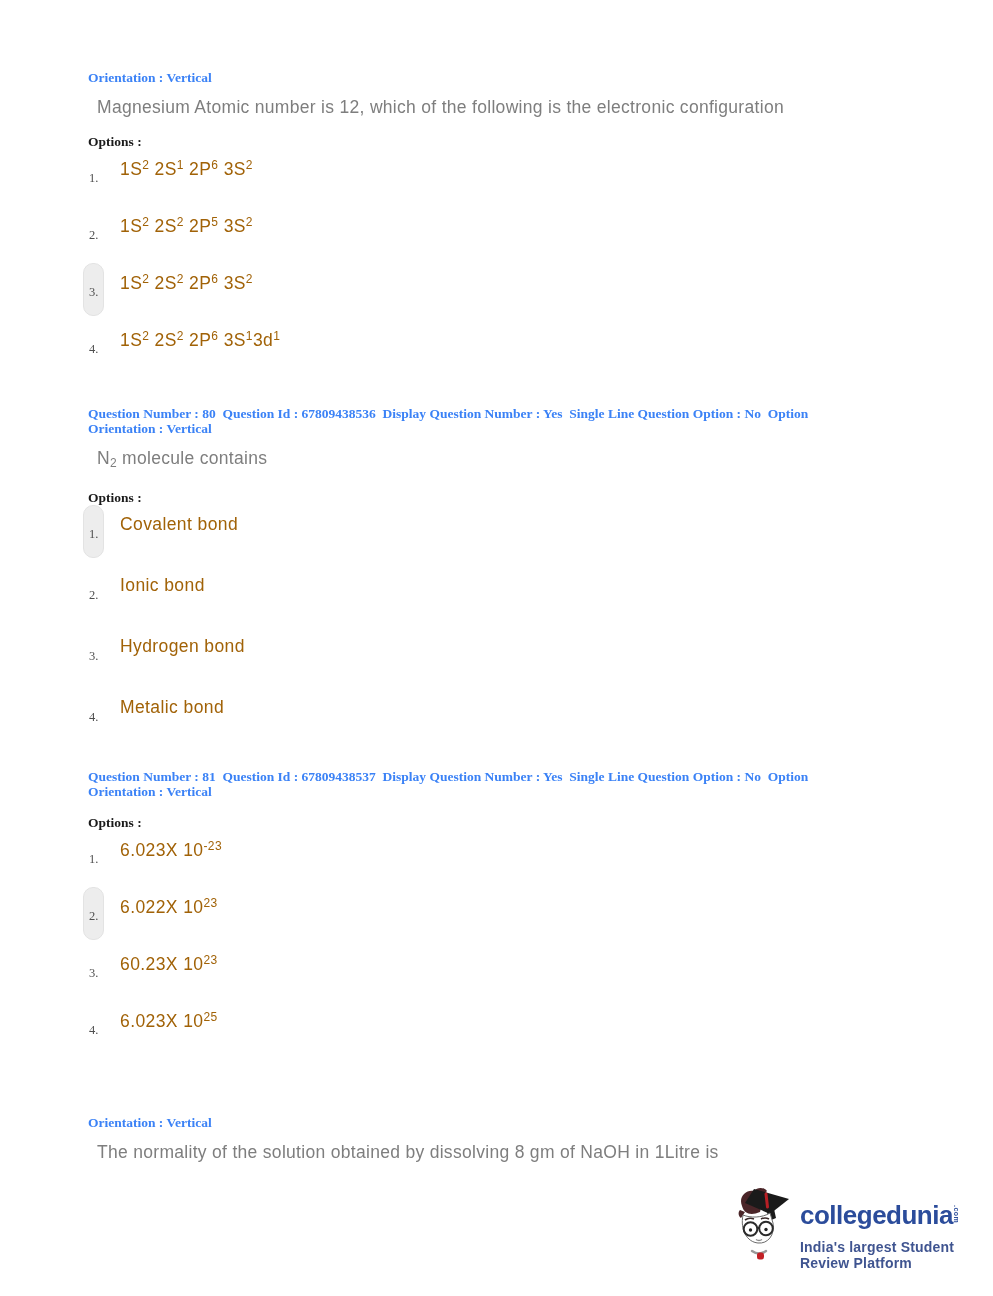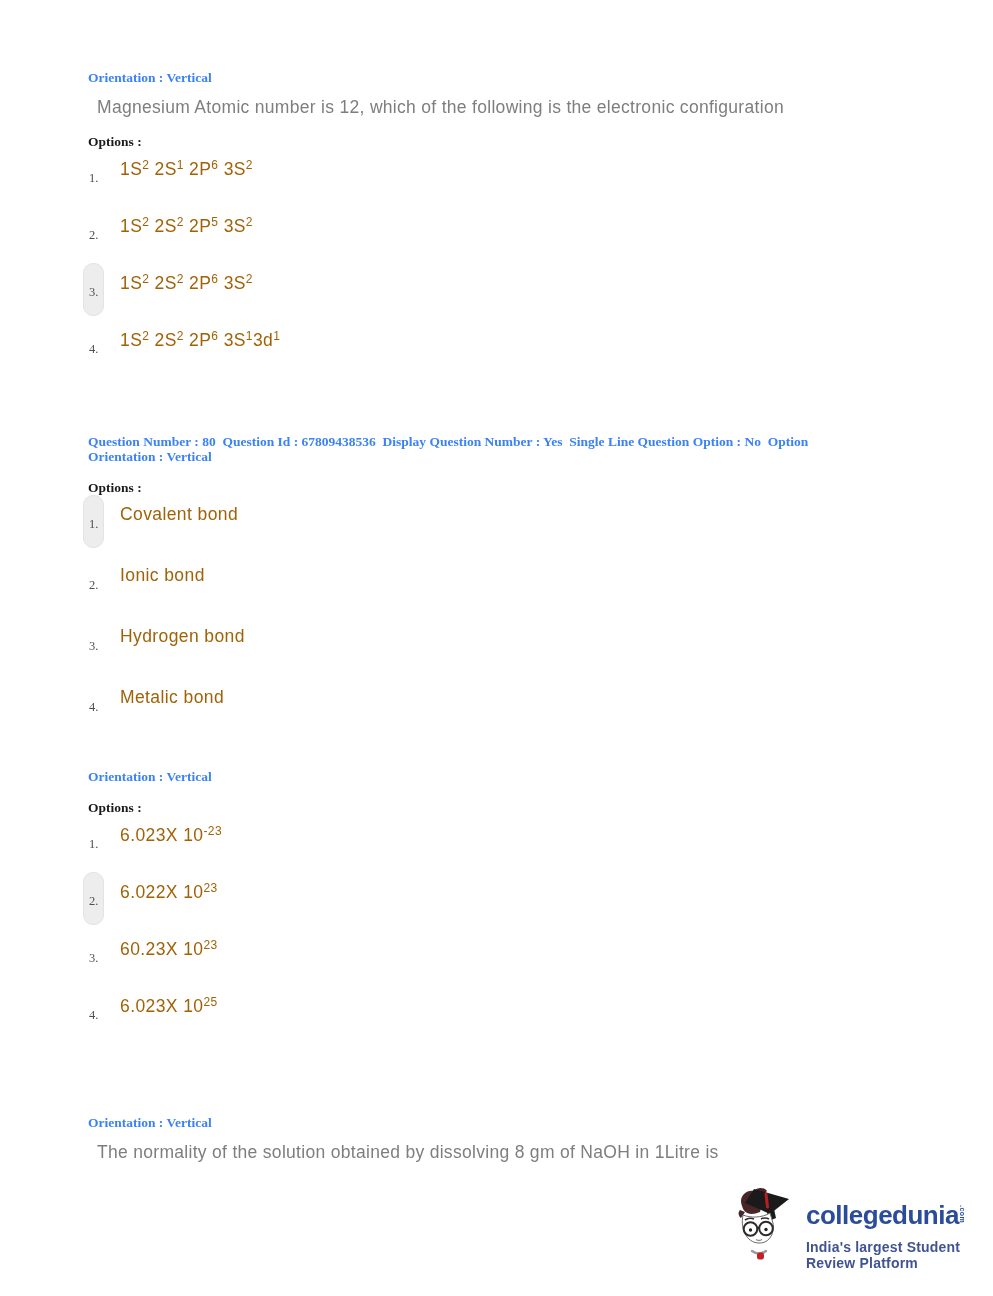--- a/index.html
+++ b/index.html
@@ -7,21 +7,21 @@
   body {
     background:#ffffff;
     font-family:"Liberation Sans", sans-serif;
     position:relative;
     overflow:hidden;
   }
   .page { position:absolute; inset:0; background:#fff; }
 
   .question { position:absolute; left:88px; width:800px; }
   .q1 { top:70px; }
-  .q2 { top:406px;margin-top:28px; }
+  .q2 { top:406px; }
   .q3 { top:769px; }
   .q4 { top:1115px; }
 
   .qheader {
     font-family:"Liberation Serif", serif;
     font-weight:bold;
     font-size:13.5px;
     line-height:15px;
     color:#3b82f6;
     white-space:pre-wrap;
@@ -72,21 +72,21 @@
   }
   .opt .otext sup { font-size:12px; vertical-align:6px; }
 
   
   .logo {
     position:absolute;
     left:733px; top:1186px;
     width:240px; height:76px;
     display:flex;
     align-items:flex-start;
-    gap:15px;
+    gap:9px;
   }
   .logo svg { flex:0 0 auto; }
   .logo-textcol { padding-top:16px; }
   .brand-row { display:flex; align-items:flex-start; }
   .brand {
     font-size:26px;
     font-weight:bold;
     letter-spacing:-0.5px;
     color:#2b4c9b;
     line-height:26px;
@@ -136,20 +136,21 @@
 
         <span class="num">4.</span>
         <span class="otext">1S<sup>2</sup> 2S<sup>2</sup> 2P<sup>6</sup> 3S<sup>1</sup>3d<sup>1</sup></span>
       </div>
     </div>
   </section>
 
   <section class="question q2">
     <div class="qheader">Question Number : 80  Question Id : 67809438536  Display Question Number : Yes  Single Line Question Option : No  Option</div>
     <div class="qheader">Orientation : Vertical</div>
+    <div class="qtext">N<sub>2</sub> molecule contains</div>
     <div class="opts-label">Options :</div>
     <div class="opts">
       <div class="opt" data-selected="true">
         <div class="pill"></div>
         <span class="num">1.</span>
         <span class="otext">Covalent bond</span>
       </div>
       <div class="opt" data-selected="false">
 
         <span class="num">2.</span>
@@ -162,20 +163,21 @@
       </div>
       <div class="opt" data-selected="false">
 
         <span class="num">4.</span>
         <span class="otext">Metalic bond</span>
       </div>
     </div>
   </section>
 
   <section class="question q3">
+    <div class="qheader">Question Number : 81  Question Id : 67809438537  Display Question Number : Yes  Single Line Question Option : No  Option</div>
     <div class="qheader">Orientation : Vertical</div>
     <div class="opts-label">Options :</div>
     <div class="opts">
       <div class="opt" data-selected="false">
 
         <span class="num">1.</span>
         <span class="otext">6.023X 10<sup>-23</sup></span>
       </div>
       <div class="opt" data-selected="true">
         <div class="pill"></div>

